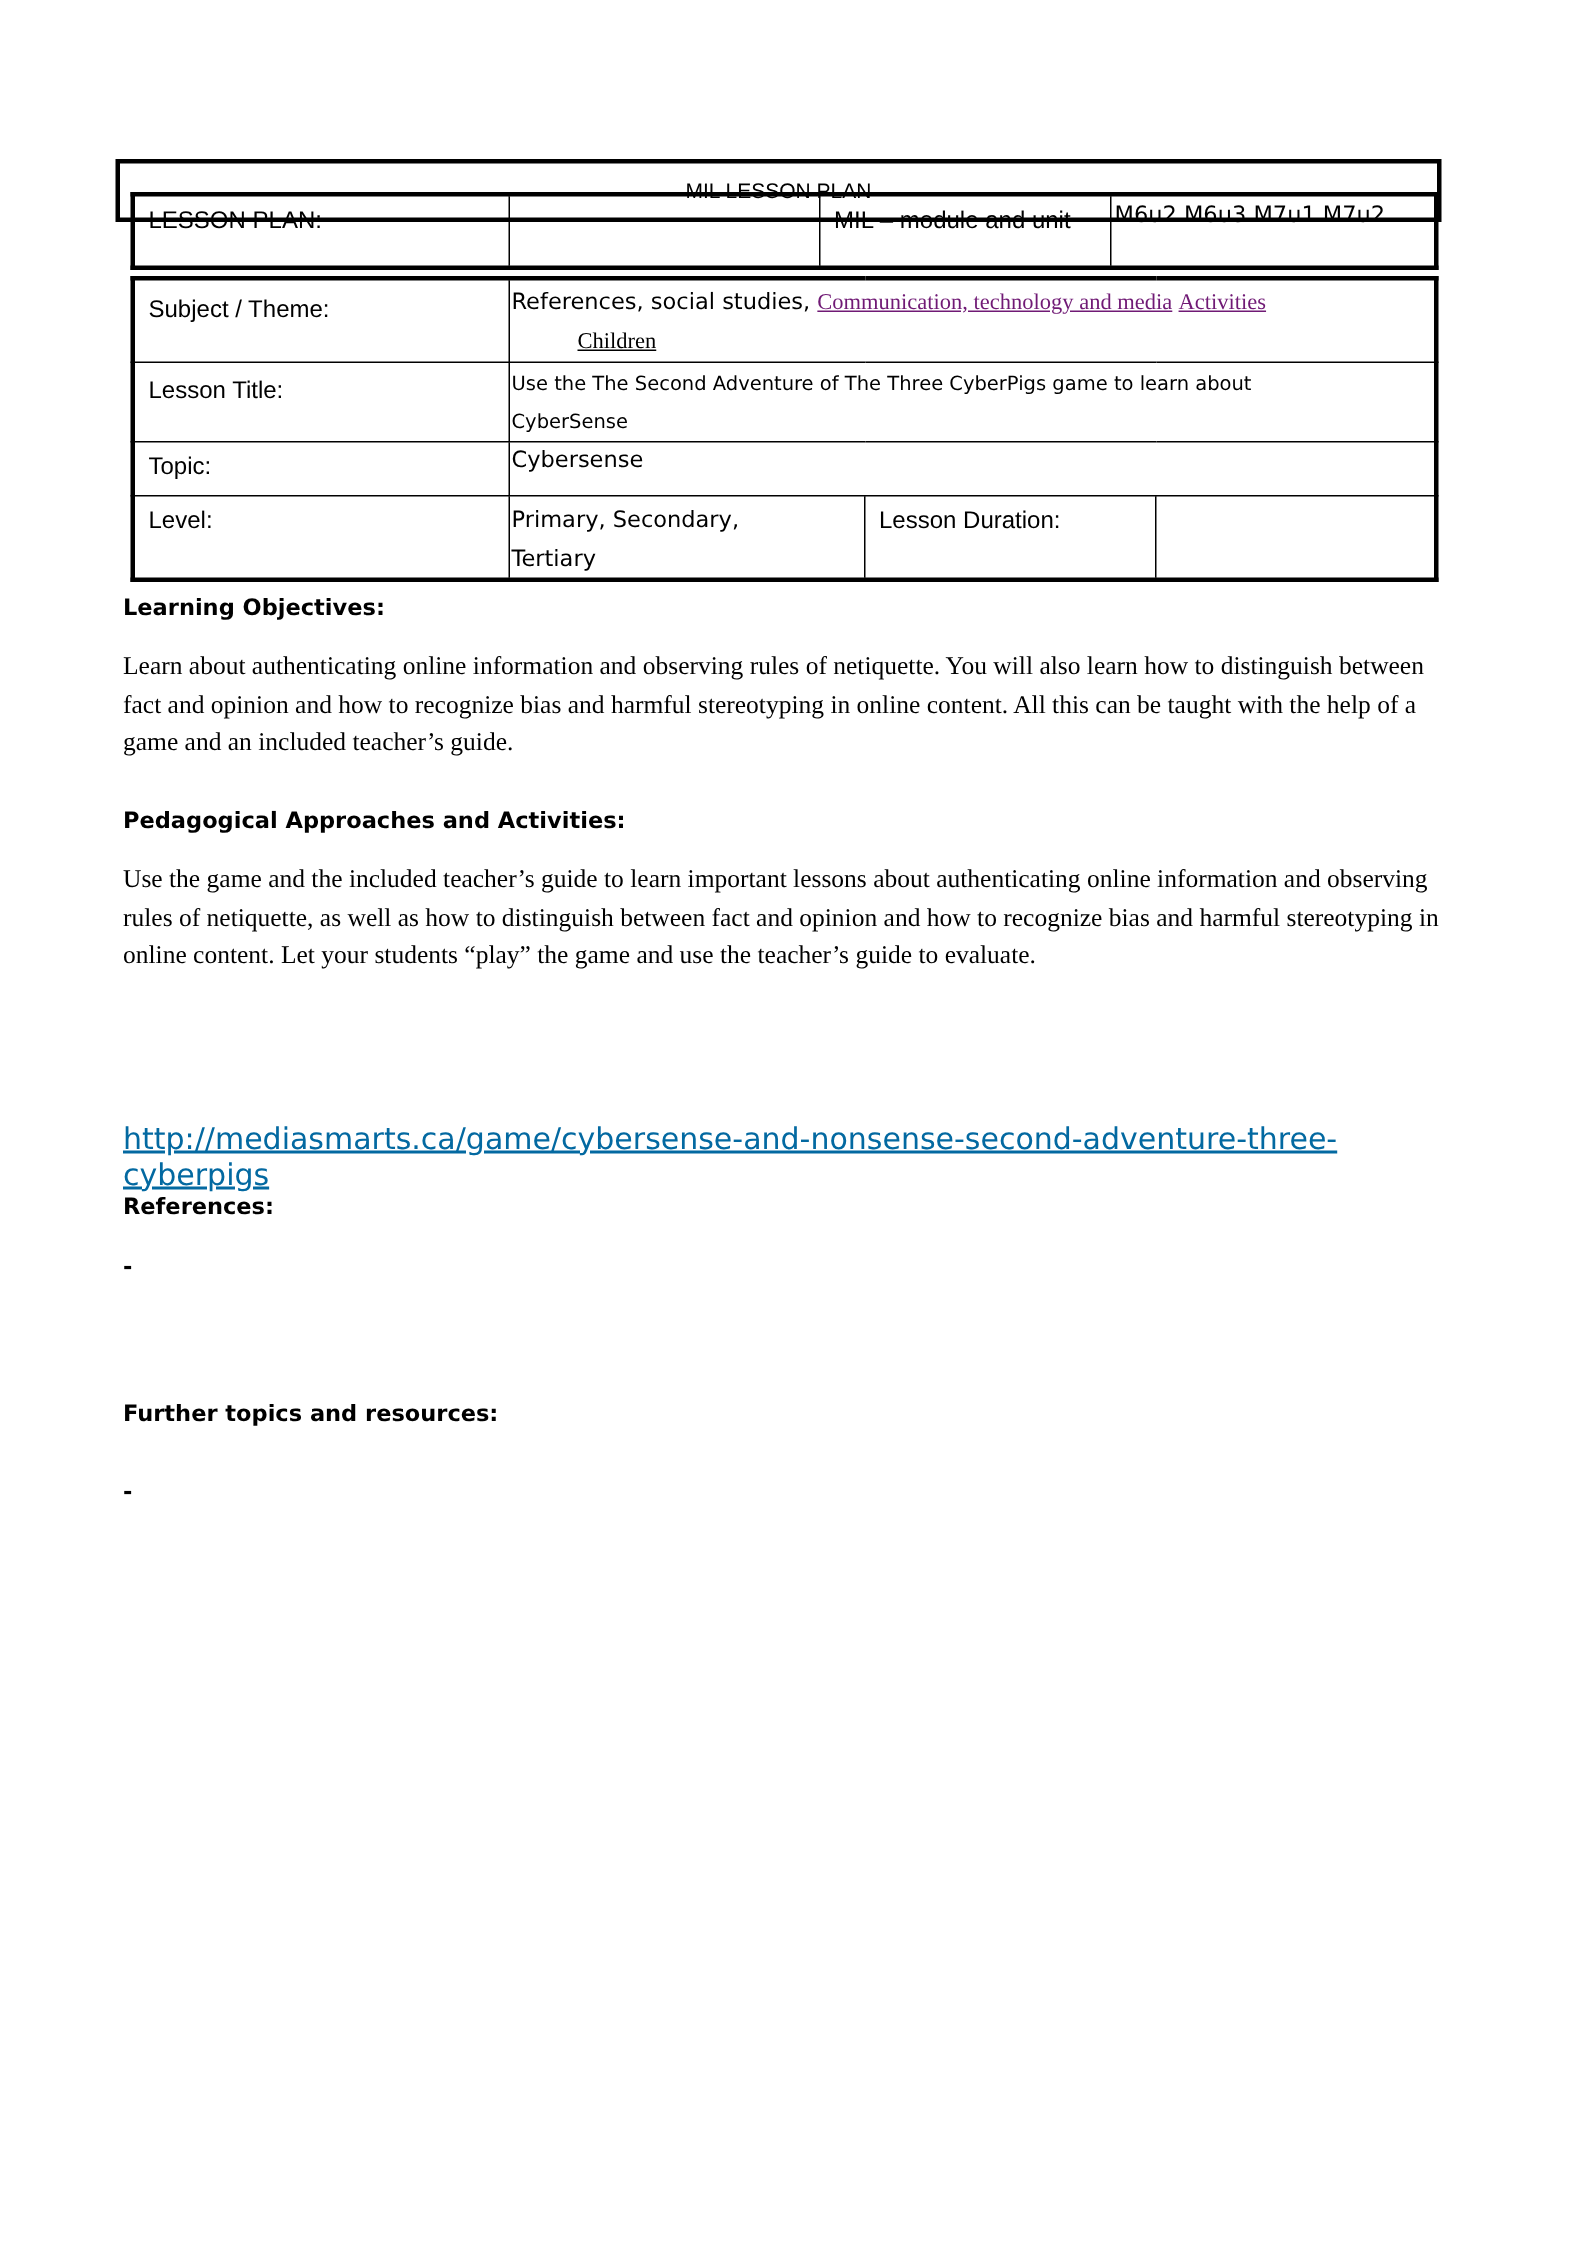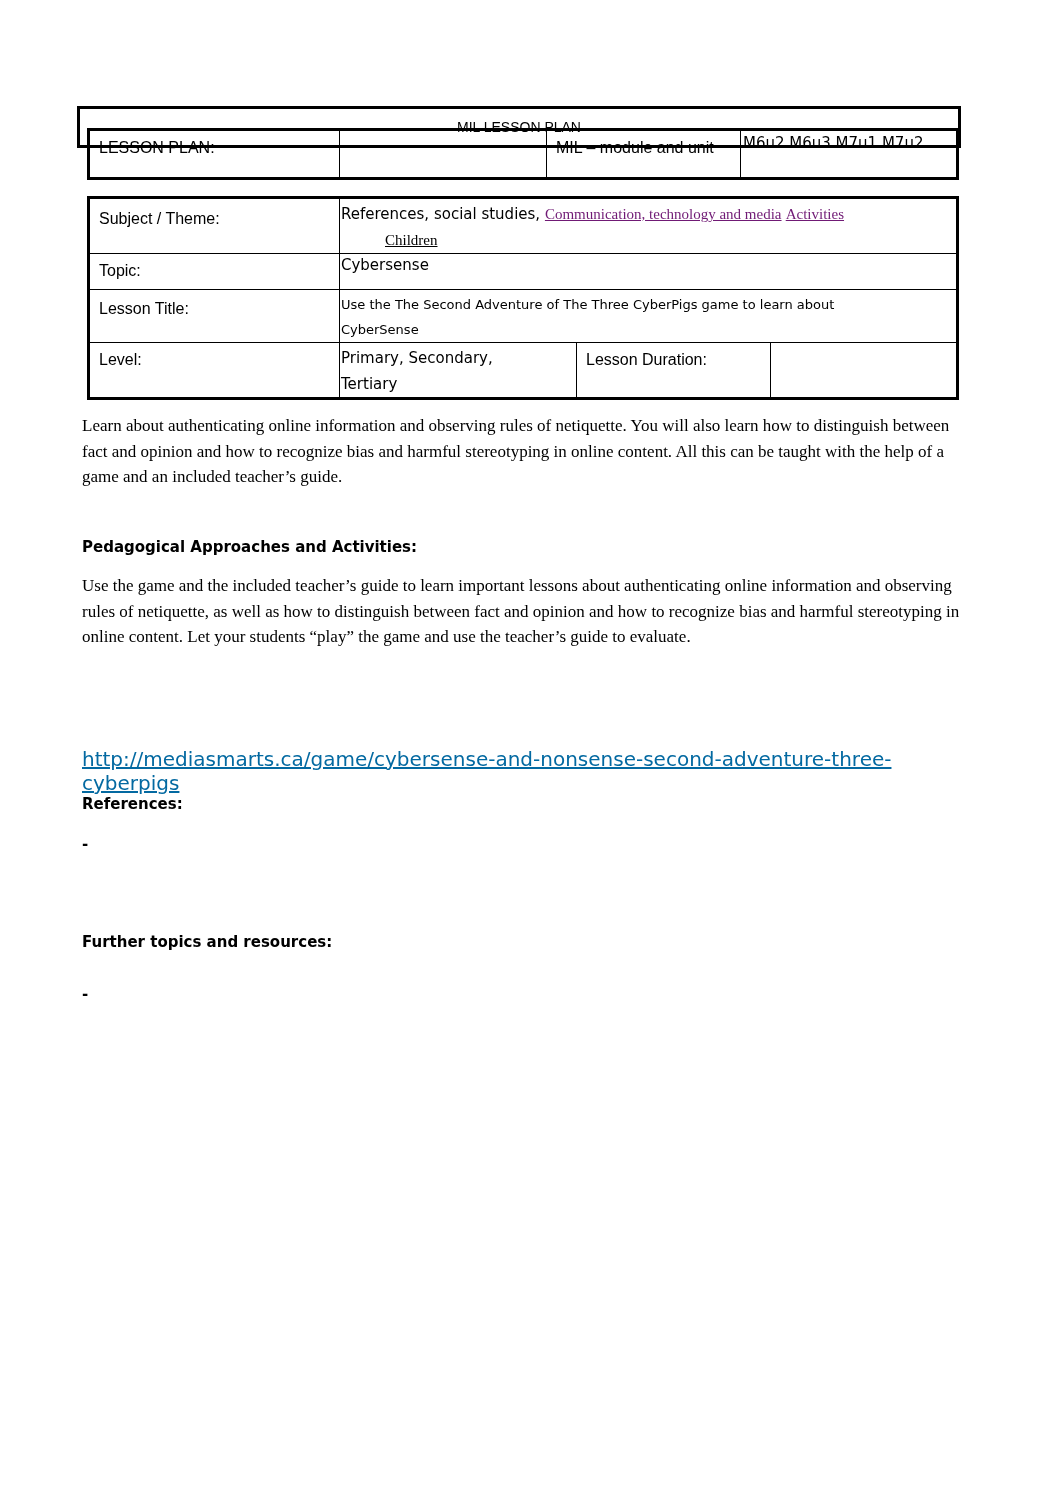--- a/index.html
+++ b/index.html
@@ -15,21 +15,21 @@
       font-size: 14px;
       margin-top: 40px;
     }
 
     table { border-collapse: collapse; position: absolute; }
     td { border: 1px solid #000; vertical-align: top; padding: 0; }
 
     .t1 { left: 87px; top: 128px; width: 872px; border: 3px solid #000; }
     .t1 td { height: 38px; font-size: 16px; margin-top: 40px; }
 
-    .t2 { left: 87px; top: 184px; width: 872px; border: 3px solid #000; margin-top: 12px; }
+    .t2 { left: 87px; top: 184px; width: 872px; border: 3px solid #000; }
     .t2 td { font-size: 16px; }
 
     .lbl { padding: 8px 0 0 9px !important; }
     .val { padding: 2px 0 0 1px !important; }
 
     .link-blue { color: #701a75; text-decoration: underline; }
 
     .section { position: absolute; left: 82px; width: 890px; }
     .heading { font-weight: bold; font-size: 15px; }
     .body-text { font-size: 17px; line-height: 25.5px; }
@@ -55,38 +55,39 @@
 
 <table class="t2 sans">
   <tbody>
       <tr style="height:48px;">
     <td class="lbl" style="width:240px; padding-top:11px !important;">Subject  / Theme:</td>
     <td class="val" colspan="3" style="line-height:25px; font-size:15px;">
       <span class="cal">References, social studies, </span><a class="serif link-blue">Communication, technology and media</a> <a class="serif link-blue">Activities</a><br>
       <a class="serif link-blue" style="color:#000;padding-left:44px;">Children</a>
     </td>
   </tr>
+  <tr style="height:50px;">
+    <td class="lbl" style="padding-top:10px !important;">Lesson  Title:</td>
+    <td class="val cal" colspan="3" style="font-size:13px; line-height:25px; padding-right:60px !important;">Use the The Second Adventure of The Three CyberPigs game to learn about CyberSense</td>
+  </tr>
   <tr style="height:36px;">
     <td class="lbl">Topic:</td>
     <td class="val cal" colspan="3" style="font-size:15px;">Cybersense</td>
-  </tr>
-  <tr style="height:50px;">
-    <td class="lbl" style="padding-top:10px !important;">Lesson  Title:</td>
-    <td class="val cal" colspan="3" style="font-size:13px; line-height:25px; padding-right:60px !important;">Use the The Second Adventure of The Three CyberPigs game to learn about CyberSense</td>
   </tr>
   <tr style="height:50px;">
     <td class="lbl">Level:</td>
     <td class="val cal" style="width:205px; font-size:15px; line-height:26px; padding-right:30px !important;">Primary, Secondary, Tertiary</td>
     <td class="lbl" style="width:184px;">Lesson  Duration:</td>
     <td></td>
   </tr>
 </tbody>
   </table>
 
 <div class="section" style="top:396px;">
+  <div class="heading cal">Learning  Objectives:</div>
   <div class="body-text serif" style="margin-top:17px;">Learn about authenticating online information and observing rules of netiquette. You will also learn how to distinguish between fact and opinion and how to recognize bias and harmful stereotyping in online content. All this can be taught with the help of a game and an included teacher’s guide.</div>
 </div>
 
 <div class="section" style="top:538px;">
   <div class="heading cal">Pedagogical Approaches and Activities:</div>
   <div class="body-text serif" style="margin-top:17px;">Use the game and the included teacher’s guide to learn important lessons about authenticating online information and observing rules of netiquette, as well as how to distinguish between fact and opinion and how to recognize bias and harmful stereotyping in online content. Let your students “play” the game and use the teacher’s guide to evaluate.</div>
 </div>
 
 <div class="section" style="top:705px;">
   <a class="cal link-blue" style="display:block; margin-top:42px; font-size:20px; color:#0369a1;">http://mediasmarts.ca/game/cybersense-and-nonsense-second-adventure-three-cyberpigs</a>

